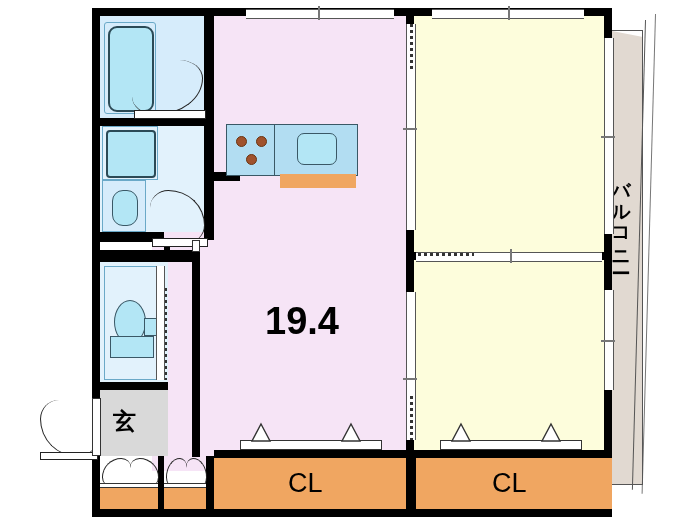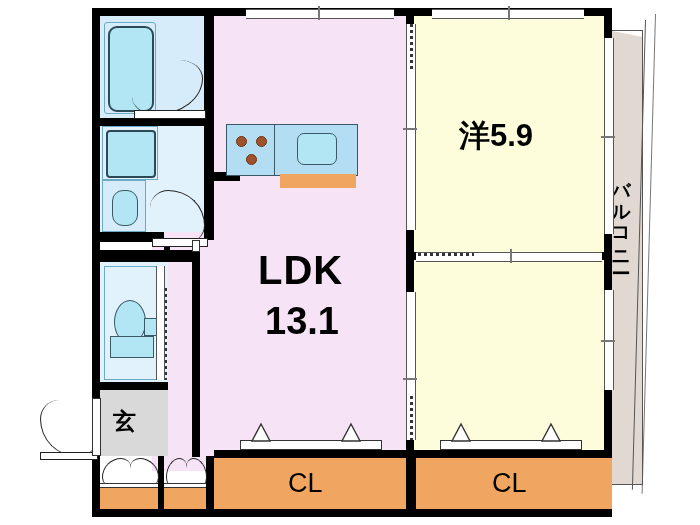--- a/index.html
+++ b/index.html
@@ -220,24 +220,22 @@
 
   <div class="abs ol-thin fill-counter" style="left:226px; top:124px; width:48px; height:50px;"></div>
   <div class="abs burner" style="left:236px; top:136px; width:9px; height:9px;"></div>
   <div class="abs burner" style="left:256px; top:136px; width:9px; height:9px;"></div>
   <div class="abs burner" style="left:246px; top:154px; width:9px; height:9px;"></div>
 
   <div class="abs ol-thin fill-counter" style="left:274px; top:124px; width:82px; height:50px;"></div>
   <div class="abs ol-thin fill-tub" style="left:297px; top:133px; width:38px; height:30px; border-radius:7px;"></div>
   <div class="abs fill-cl" style="left:280px; top:174px; width:76px; height:14px;"></div>
 
-  <div class="abs lbl lbl-ldk" style="left:258px; top:250px;">LDK</div>
-  <div class="abs lbl lbl-ldknum" style="left:265px; top:302px;">13.1</div>
-
-  <div class="abs lbl lbl-room" style="left:459px; top:120px;">洋5.9</div>
+  <div class="abs lbl lbl-ldknum" style="left:265px; top:302px;">19.4</div>
+
 
   <div class="abs fill-cl" style="left:214px; top:458px; width:192px; height:51px;"></div>
   <div class="abs lbl lbl-cl" style="left:288px; top:470px;">CL</div>
 
   <div class="abs fill-cl" style="left:416px; top:458px; width:196px; height:51px;"></div>
   <div class="abs lbl lbl-cl" style="left:492px; top:470px;">CL</div>
 
   <div class="abs fill-white" style="left:240px; top:440px; width:142px; height:10px; border:1px solid #333; box-sizing:border-box;"></div>
   <div class="abs fill-white" style="left:440px; top:440px; width:142px; height:10px; border:1px solid #333; box-sizing:border-box;"></div>
 

